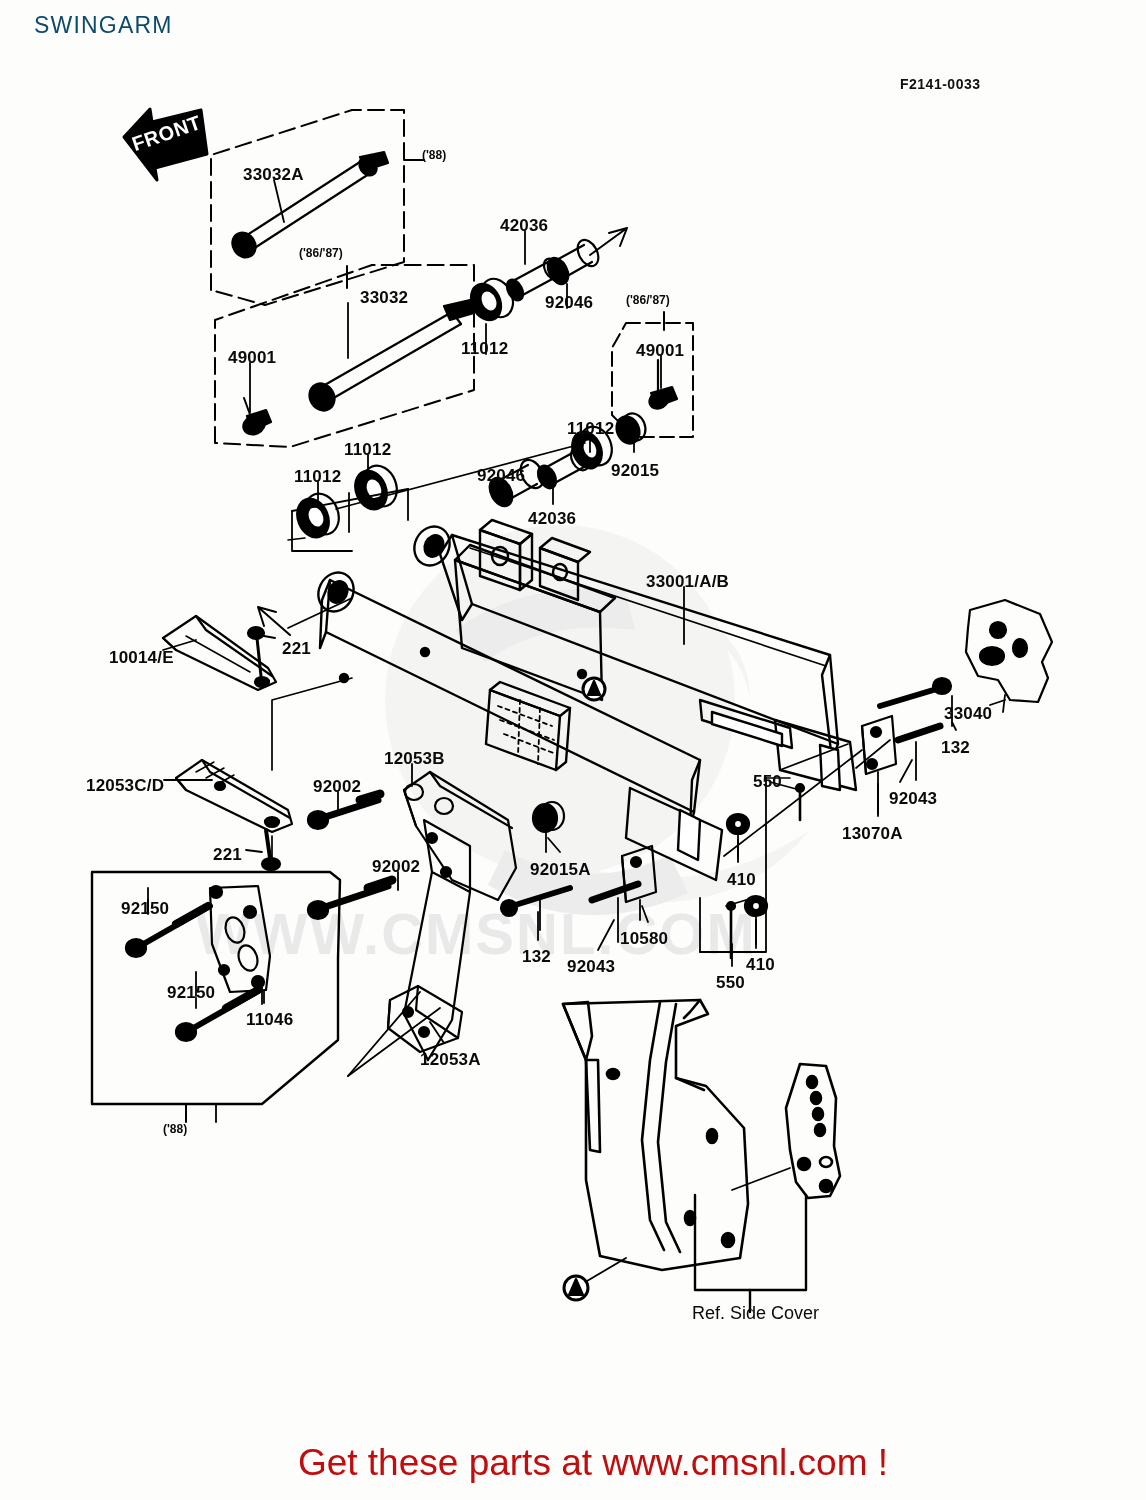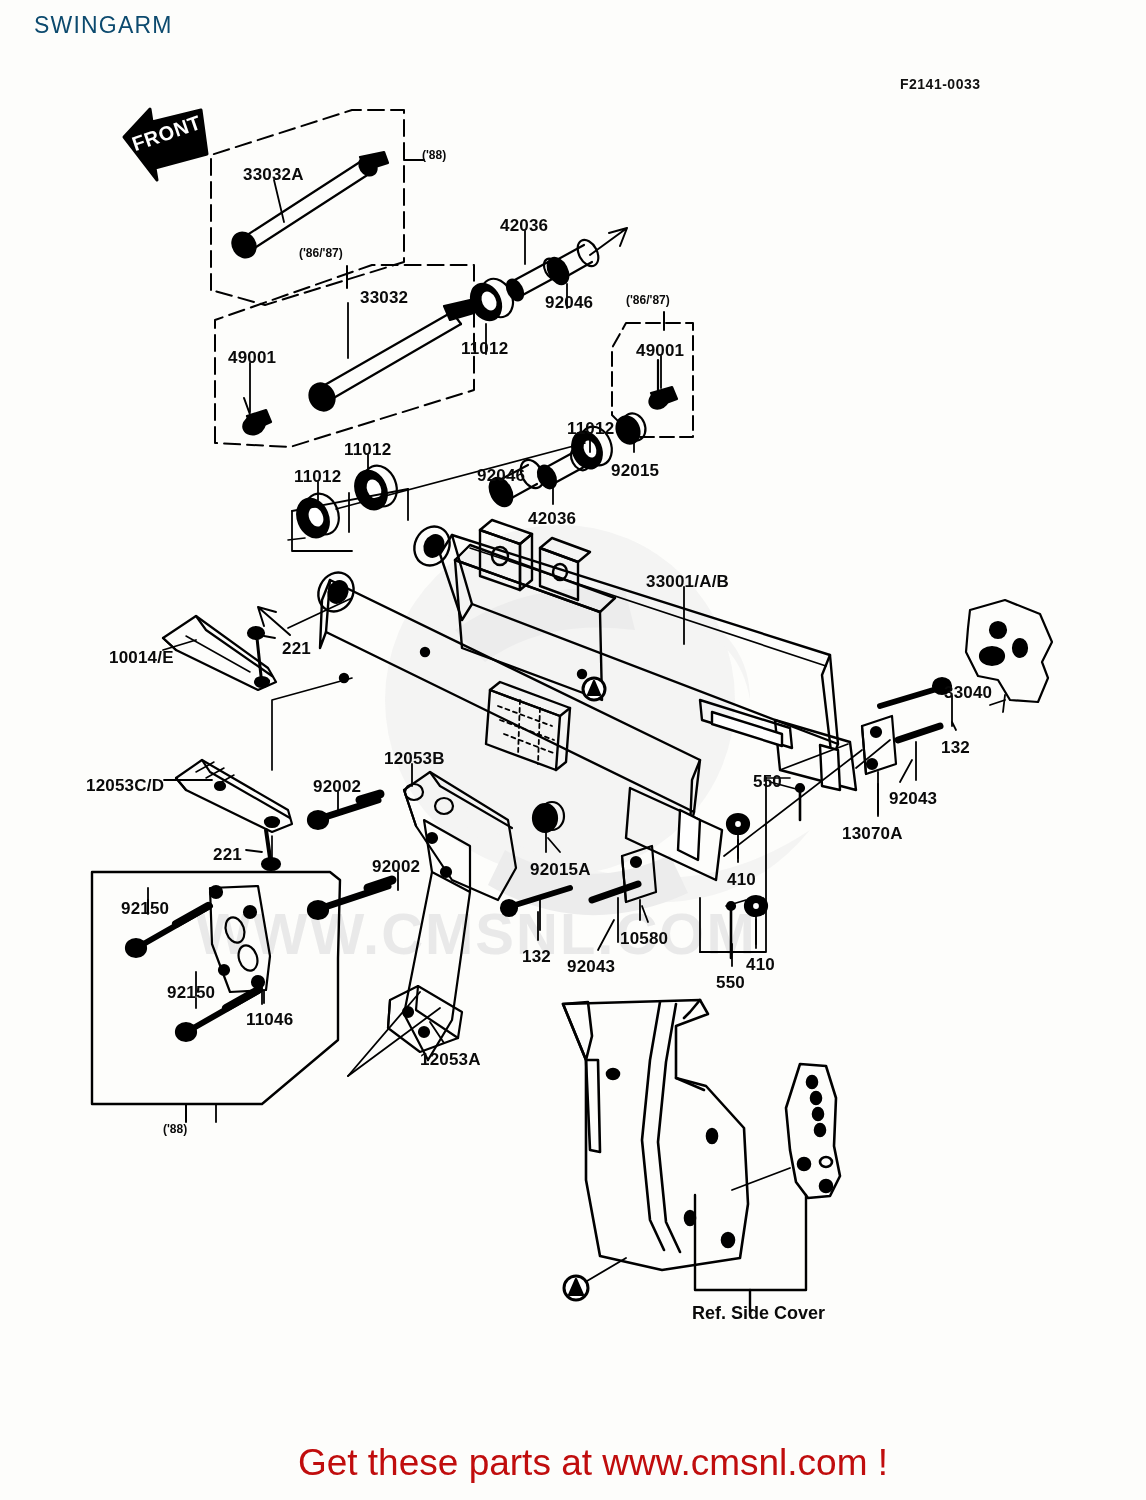--- a/index.html
+++ b/index.html
@@ -64,21 +64,21 @@
     font-family: "Liberation Sans", sans-serif;
     font-weight: bold;
     font-size: 17px;
     color: #0a0a0a;
     white-space: nowrap;
     letter-spacing: 0.2px;
   }
   .refcap {
     position: absolute;
     font-family: "Liberation Sans", sans-serif;
-    font-weight: bold;
+    font-weight: normal;
     font-size: 18px;
     color: #0a0a0a;
     white-space: nowrap;
   }
   .yr {
     position: absolute;
     font-family: "Liberation Sans", sans-serif;
     font-weight: bold;
     font-size: 12px;
     color: #0a0a0a;
@@ -584,21 +584,21 @@
   <div class="cal" style="left: 636px; top: 341px;">49001</div>
   <div class="cal" style="left: 567px; top: 419px;">11012</div>
   <div class="cal" style="left: 344px; top: 440px;">11012</div>
   <div class="cal" style="left: 477px; top: 466px;">92046</div>
   <div class="cal" style="left: 611px; top: 461px;">92015</div>
   <div class="cal" style="left: 294px; top: 467px;">11012</div>
   <div class="cal" style="left: 528px; top: 509px;">42036</div>
   <div class="cal" style="left: 646px; top: 572px;">33001/A/B</div>
   <div class="cal" style="left: 109px; top: 648px;">10014/E</div>
   <div class="cal" style="left: 282px; top: 639px;">221</div>
-  <div class="cal" style="left: 944px; top: 683px;">33040</div>
+  <div class="cal" style="left: 944px; top: 704px;">33040</div>
   <div class="cal" style="left: 941px; top: 738px;">132</div>
   <div class="cal" style="left: 384px; top: 749px;">12053B</div>
   <div class="cal" style="left: 86px; top: 776px;">12053C/D</div>
   <div class="cal" style="left: 753px; top: 772px;">550</div>
   <div class="cal" style="left: 889px; top: 789px;">92043</div>
   <div class="cal" style="left: 313px; top: 777px;">92002</div>
   <div class="cal" style="left: 842px; top: 824px;">13070A</div>
   <div class="cal" style="left: 213px; top: 845px;">221</div>
   <div class="cal" style="left: 372px; top: 857px;">92002</div>
   <div class="cal" style="left: 530px; top: 860px;">92015A</div>

